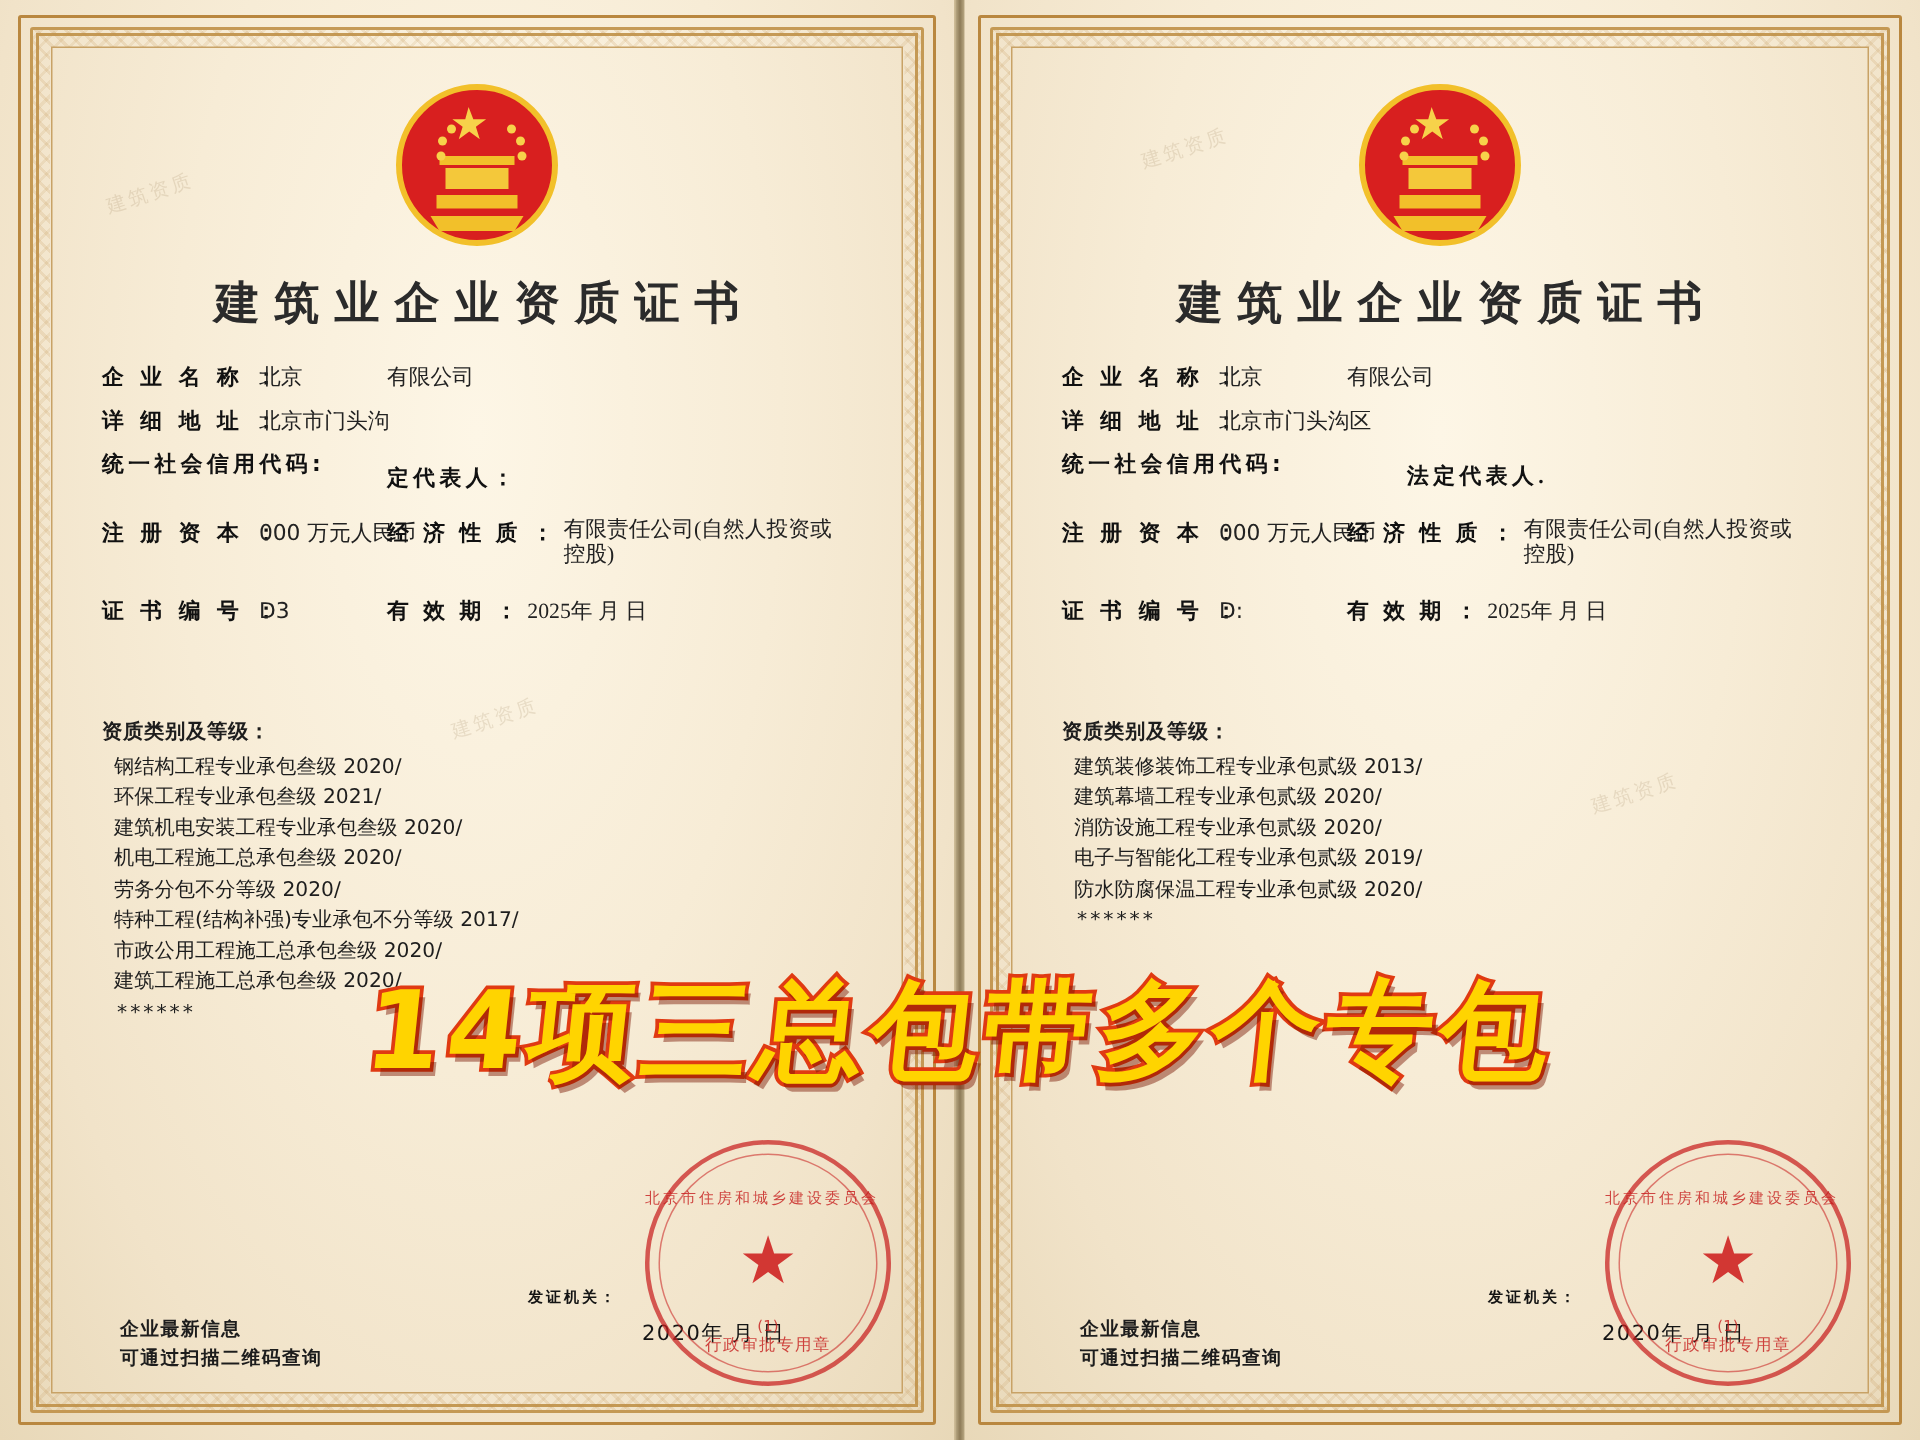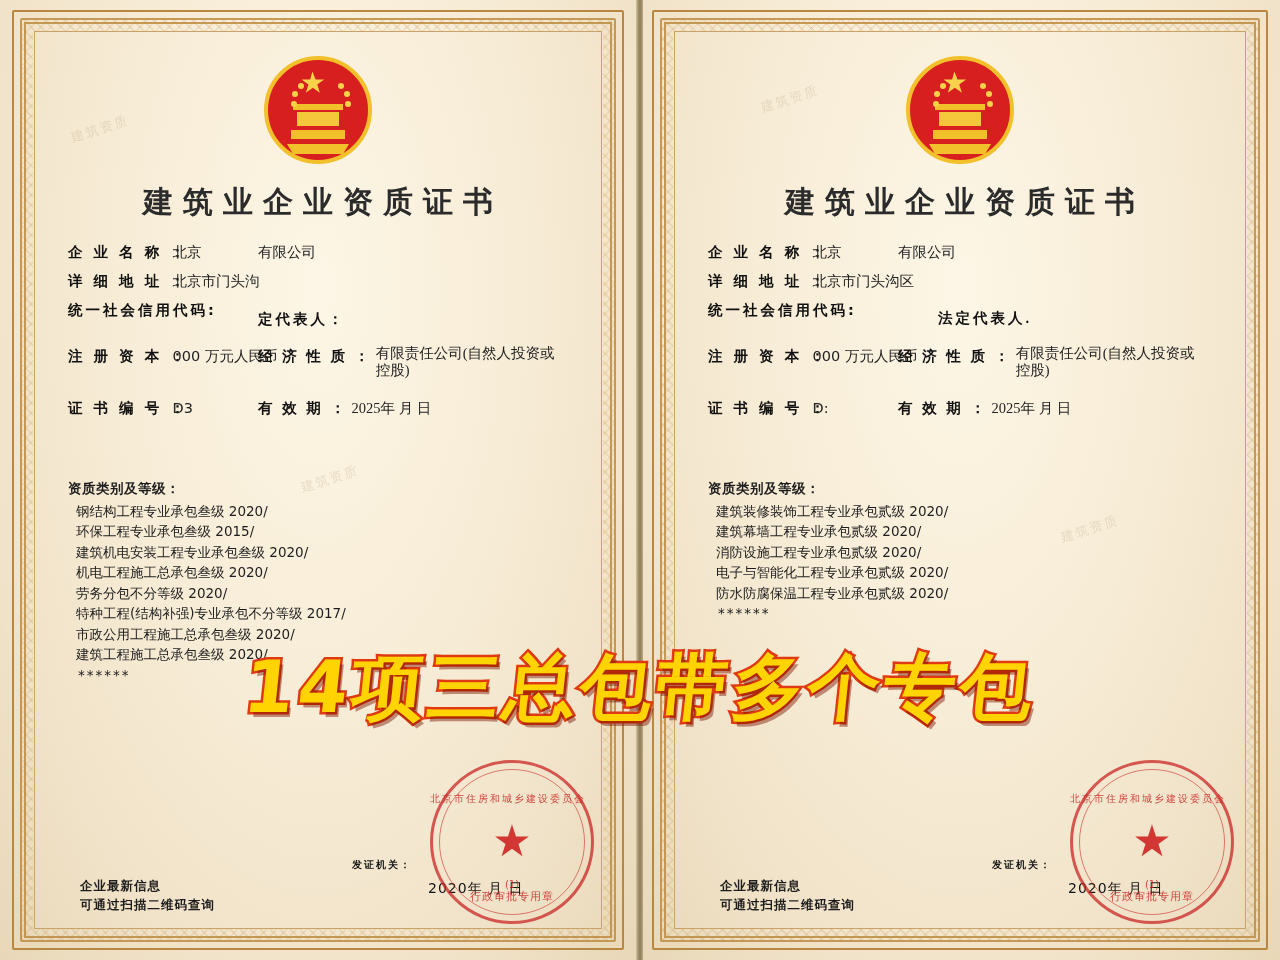--- a/index.html
+++ b/index.html
@@ -229,21 +229,21 @@
           <span class="lbl">有 效 期 ：</span>
           <span class="val">2025年    月    日</span>
         </span>
       </div>
     </div>
 
     <div class="qual">
       <div class="qtitle">资质类别及等级：</div>
       <ul>
         <li>钢结构工程专业承包叁级 2020/</li>
-        <li>环保工程专业承包叁级 2015/</li>
+        <li>环保工程专业承包叁级 2021/</li>
         <li>建筑机电安装工程专业承包叁级 2020/</li>
         <li>机电工程施工总承包叁级 2020/</li>
         <li>劳务分包不分等级 2020/</li>
         <li>特种工程(结构补强)专业承包不分等级 2017/</li>
         <li>市政公用工程施工总承包叁级 2020/</li>
         <li>建筑工程施工总承包叁级 2020/</li>
         <li class="dots">******</li>
       </ul>
     </div>
 
@@ -330,24 +330,24 @@
         <span class="rightcol" style="left:190px;">
           <span class="lbl">有 效 期 ：</span>
           <span class="val">2025年    月    日</span>
         </span>
       </div>
     </div>
 
     <div class="qual">
       <div class="qtitle">资质类别及等级：</div>
       <ul>
-        <li>建筑装修装饰工程专业承包贰级 2020/</li>
+        <li>建筑装修装饰工程专业承包贰级 2013/</li>
         <li>建筑幕墙工程专业承包贰级 2020/</li>
         <li>消防设施工程专业承包贰级 2020/</li>
-        <li>电子与智能化工程专业承包贰级 2020/</li>
+        <li>电子与智能化工程专业承包贰级 2019/</li>
         <li>防水防腐保温工程专业承包贰级 2020/</li>
         <li class="dots">******</li>
       </ul>
     </div>
 
     <div class="issuer">发证机关：</div>
     <div class="issue-date">2020年        月        日</div>
 
     <div class="seal">
       <div class="ring"></div>

